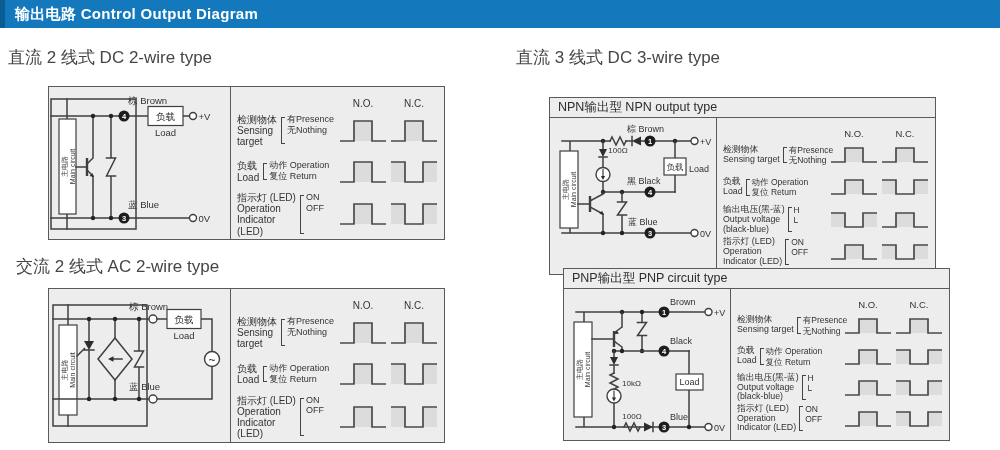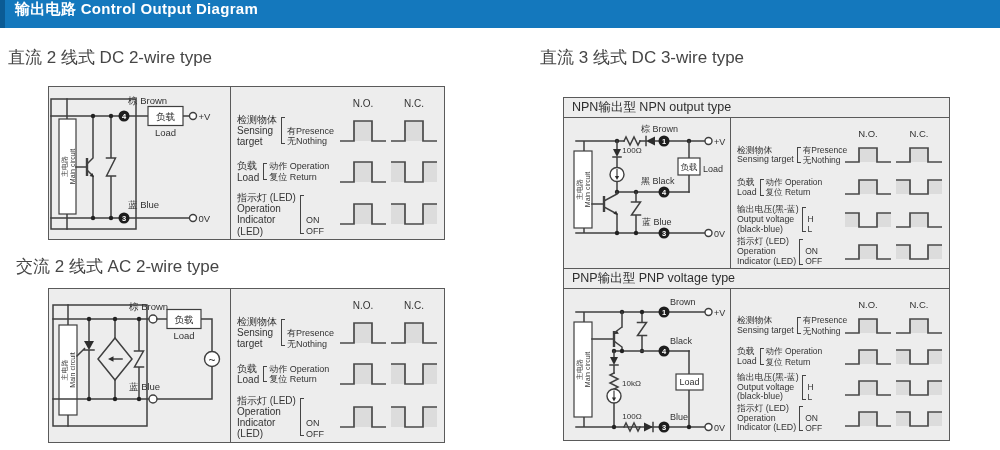--- a/index.html
+++ b/index.html
@@ -1,41 +1,41 @@
 <!DOCTYPE html>
 <html><head>
 <meta charset="utf-8">
 <style>
   *{margin:0;padding:0;box-sizing:border-box}
   html,body{width:1000px;height:450px;overflow:hidden;background:#fff;
     font-family:"Liberation Sans",sans-serif;color:#333;position:relative}
   .stage{position:absolute;left:0;top:0;width:1000px;height:450px}
 
   
-  .hdr{position:absolute;left:0;top:0;width:1000px;height:28px;background:#1478bd;display:flex;}
+  .hdr{position:absolute;left:0;top:0;width:1000px;height:28px;background:#1478bd;display:flex;align-items:center}
   .hdr-accent{position:absolute;left:0;top:0;width:5px;height:28px;background:#0b5b95}
   .hdr-title{color:#fff;font-size:15px;font-weight:600;padding-left:15px;letter-spacing:.3px}
 
   .sec-heading{position:absolute;font-size:17px;color:#464646;white-space:nowrap}
 
   
   .panel{position:absolute;background:#ededed;border:1px solid #5a5a5a;display:flex}
   .panel.vert{flex-direction:column}
   .ptitle{height:20px;flex:0 0 20px;border-bottom:1px solid #5a5a5a;font-size:12.5px;color:#2d2d2d;
     display:flex;align-items:center;padding-left:8px}
   .pbody{flex:1;display:flex;min-height:0}
   .circuit{flex:0 0 auto;border-right:1px solid #5a5a5a;position:relative}
   .circuit svg{display:block}
 
   
   .timing{flex:1;display:flex;flex-direction:column;padding:10px 6px 6px;min-width:0}
   .trow{display:grid;grid-template-columns:1fr 48px 48px;column-gap:3px;align-items:center;flex:1;min-height:0}
   .thead{flex:0 0 13px}
   .tcolhead{font-size:10px;color:#333;text-align:center;line-height:1}
-  .tlabel{display:flex;align-items:flex-end;min-width:0}
+  .tlabel{display:flex;align-items:flex-start;min-width:0}
   .tlines{font-size:10px;color:#333;line-height:1.12;white-space:nowrap;flex:0 1 auto}
   .tbr{width:4px;align-self:stretch;margin:3px 2px 3px 4px;
     border-left:1px solid #444;border-top:1px solid #444;border-bottom:1px solid #444;flex:0 0 4px}
   .topts{font-size:9px;color:#333;line-height:1.2;white-space:nowrap}
   .twave{display:flex;justify-content:center;align-items:center}
   .timing.compact .tlines{font-size:8.8px}
   .timing.compact .topts{font-size:8.5px}
   .timing.compact .tcolhead{font-size:9.5px}
   .timing.compact .thead{flex:0 0 11px}
   .timing.compact .tbr{margin:2px 2px 2px 3px}
@@ -59,21 +59,21 @@
 
 <div class="stage">
 
   <div class="hdr">
     <div class="hdr-accent"></div>
     <div class="hdr-title">输出电路 Control Output Diagram</div>
   </div>
 
   <div class="sec-heading" style="left:8px;top:46px">直流 2 线式 DC 2-wire type</div>
   <div class="sec-heading" style="left:16px;top:255px">交流 2 线式 AC 2-wire type</div>
-  <div class="sec-heading" style="left:540px;top:46px">直流 3 线式 DC 3-wire type</div>
+  <div class="sec-heading" style="left:516px;top:46px">直流 3 线式 DC 3-wire type</div>
 
   <div class="panel" style="left:48px;top:86px;width:397px;height:154px">
     <div class="circuit" style="width:182px">
       <svg width="181" height="152" viewBox="0 0 181 152">
         <rect x="2" y="12" width="85" height="130" class="w"></rect>
         <path class="w" d="M18,12 V32 M18,127 V142"></path>
         <rect x="10" y="32" width="17" height="95" class="bx"></rect>
         <text x="15" y="79.5" dy="2.5" class="rot" transform="rotate(-90 15 79.5)">主电路</text>
         <text x="23" y="79.5" dy="2.5" class="rot" transform="rotate(-90 23 79.5)">Main circuit</text>
         <path class="w" d="M2,29 H99 M134,29 H140.5 M2,131 H140.5"></path>
@@ -312,21 +312,21 @@
             <svg width="48" height="26">
               <rect x="1" y="3" width="14" height="20" fill="#dcdcdc"></rect>
               <rect x="33" y="3" width="14" height="20" fill="#dcdcdc"></rect>
               <path d="M1,3 H15 V23 H33 V3 H47" fill="none" stroke="#4a4a4a" stroke-width="1.7"></path>
             </svg>
           </div>
         </div>
       </div>
   </div>
 
-  <div class="panel vert" style="left:563px;top:97px;width:387px;height:178px">
+  <div class="panel vert" style="left:549px;top:97px;width:387px;height:178px">
     <div class="ptitle">NPN输出型 NPN output type</div>
     <div class="pbody">
       <div class="circuit" style="width:167px">
         <svg width="166" height="136" viewBox="0 0 166 136">
           <path class="w" d="M12,23 H60 M76,23 H82 M91,23 H140.5 M20,23 V33 M12,115 H140.5 M20,110 V115"></path>
           <path class="w" d="M60,23 l2,-4 4,8 4,-8 4,8 2,-4"></path>
           <text x="68" y="35" class="sm">100Ω</text>
           <path class="w" d="M82,18.5 V27.5"></path>
           <polygon class="tri" points="91,18.5 91,27.5 82,23"></polygon>
           <text x="77" y="13.5" class="lbl" style="font-size:9px">棕 Brown</text>
@@ -482,21 +482,21 @@
                 <rect x="33" y="3" width="14" height="14" fill="#dcdcdc"></rect>
                 <path d="M1,3 H15 V17 H33 V3 H47" fill="none" stroke="#4a4a4a" stroke-width="1.7"></path>
               </svg>
             </div>
           </div>
         </div>
     </div>
   </div>
 
   <div class="panel vert" style="left:563px;top:268px;width:387px;height:173px">
-    <div class="ptitle">PNP输出型 PNP voltage type</div>
+    <div class="ptitle">PNP输出型 PNP circuit type</div>
     <div class="pbody">
       <div class="circuit" style="width:167px">
         <svg width="166" height="151" viewBox="0 0 166 151">
           <path class="w" d="M12,23 H140.5 M20,23 V33 M12,138 H140.5 M20,128 V138"></path>
           <rect x="10" y="33" width="18" height="95" class="bx"></rect>
           <text x="15.5" y="80.5" dy="2.5" class="rot" transform="rotate(-90 15.5 80.5)">主电路</text>
           <text x="23.5" y="80.5" dy="2.5" class="rot" transform="rotate(-90 23.5 80.5)">Main circuit</text>
           <circle class="node" cx="100" cy="23" r="5.5"></circle>
           <text x="100" y="25.8" class="ntx">1</text>
           <text x="106" y="15.5" class="lbl" style="font-size:9px">Brown</text>

